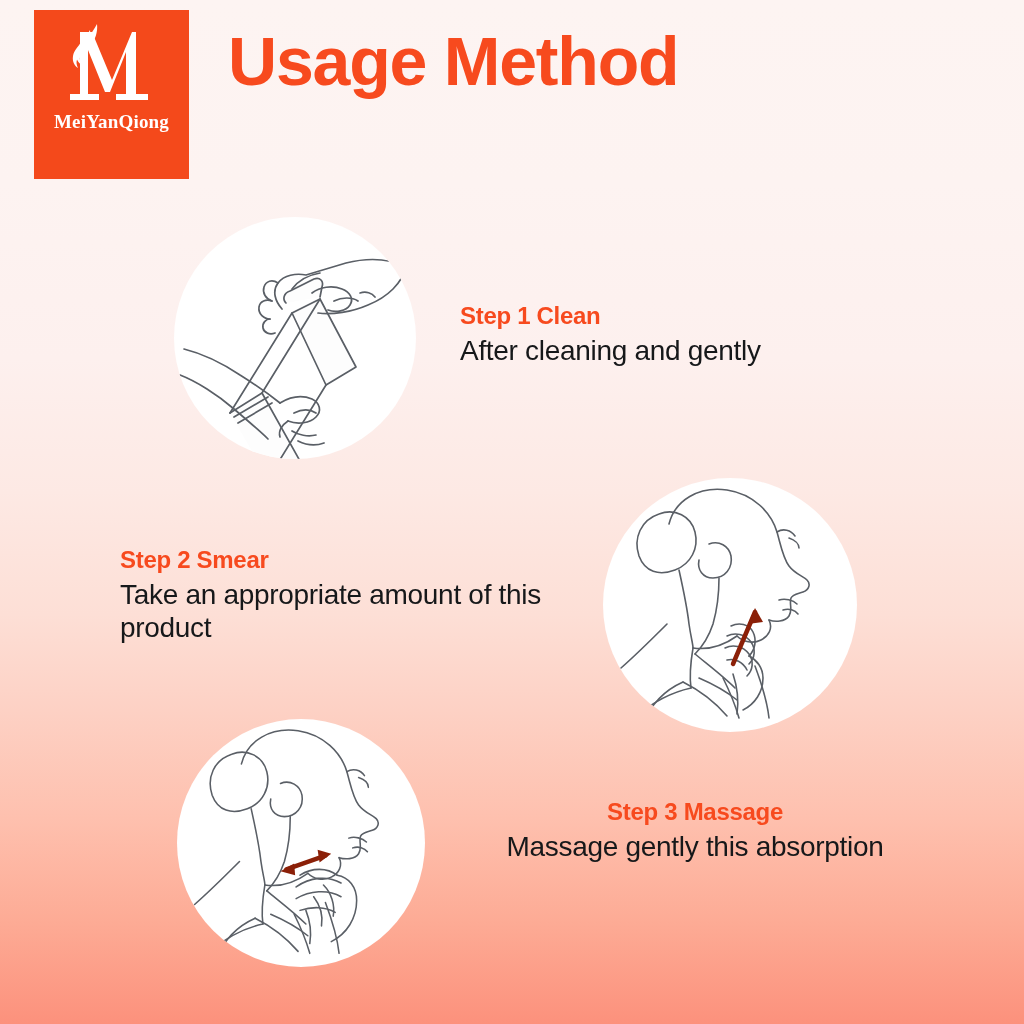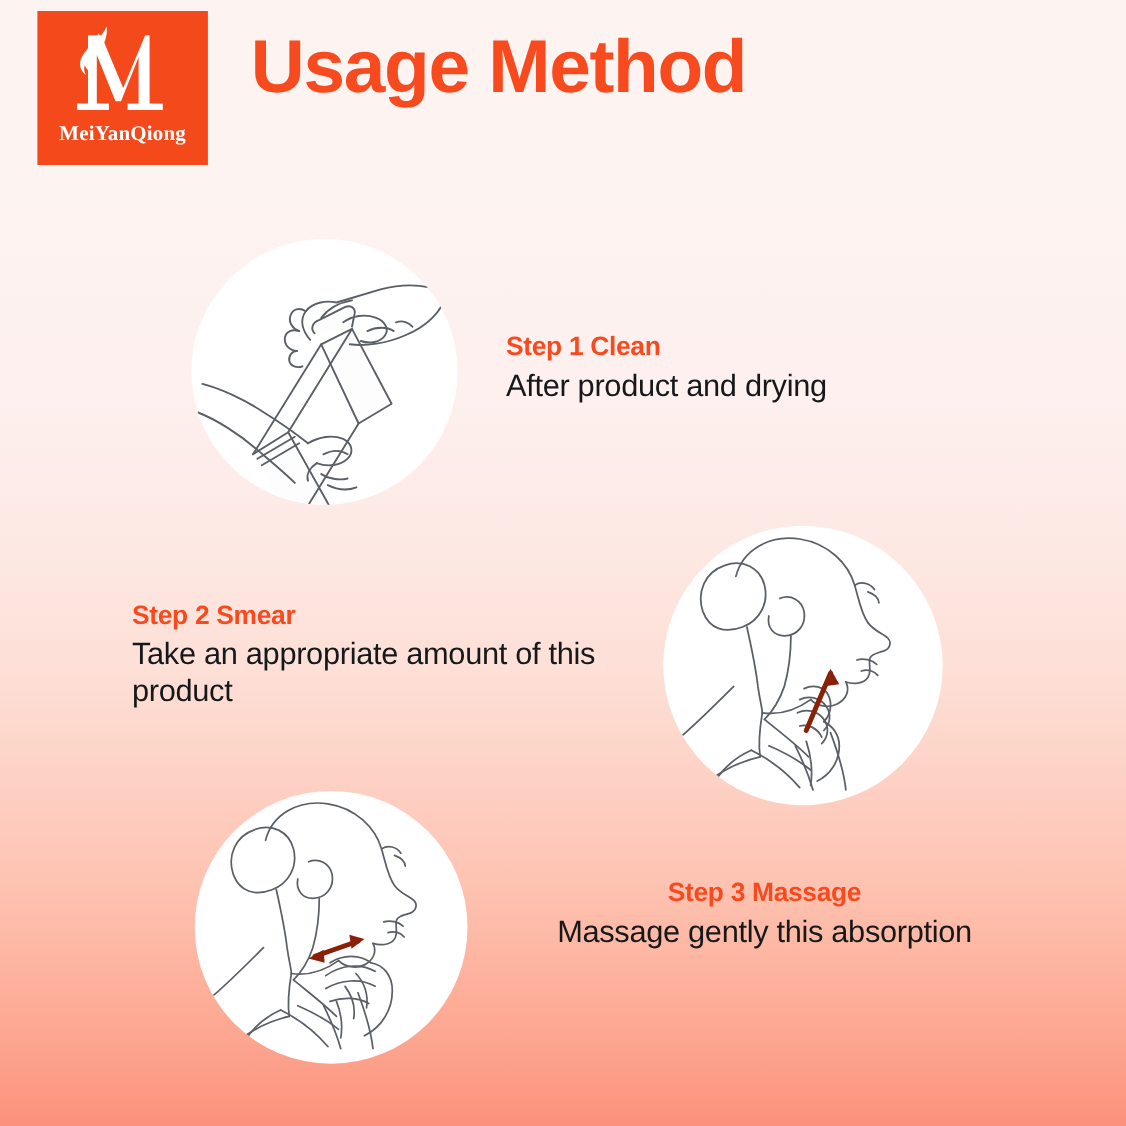--- a/index.html
+++ b/index.html
@@ -31,21 +31,21 @@
         #fc917c 100%);
     overflow: hidden;
   }
 
   
   .logo-box {
     position: absolute;
     left: 34px;
     top: 10px;
     width: 155px;
-    height: 140px;
+    height: 169px;
     background: #f4491b;
     display: flex;
     flex-direction: column;
     align-items: center;
     justify-content: flex-start;
   }
   .logo-mark {
     width: 120px;
     height: 98px;
     margin-top: 6px;
@@ -161,21 +161,21 @@
         <path d="M114 204 C108 208 104 214 106 220"></path>
         <path d="M120 196 C128 192 136 192 142 196"></path>
         <path d="M118 214 C124 218 134 220 142 218"></path>
         <path d="M124 224 C132 228 142 229 150 226"></path>
       </g>
     </svg>
   </div>
 
   <div class="txt align-left" id="step1-text">
     <div class="step-head">Step 1 Clean</div>
-    <div class="step-desc">After product and drying</div>
+    <div class="step-desc">After cleaning and gently</div>
   </div>
 
   <div class="circle" id="step2-circle">
     <svg viewBox="0 0 254 254" aria-hidden="true">
       <g fill="none" stroke="#5a5f66" stroke-width="1.6" stroke-linecap="round" stroke-linejoin="round">
 
         <path d="M36 78 C30 60 38 42 56 36 C72 30 88 38 92 54 C96 70 88 86 72 92 C56 98 42 94 36 78 Z"></path>
 
         <path d="M66 46 C72 22 96 8 124 12 C150 16 168 34 174 54 C178 68 180 80 186 88
                  C192 96 200 98 204 102 C208 106 206 112 200 114 C194 116 190 116 188 120

